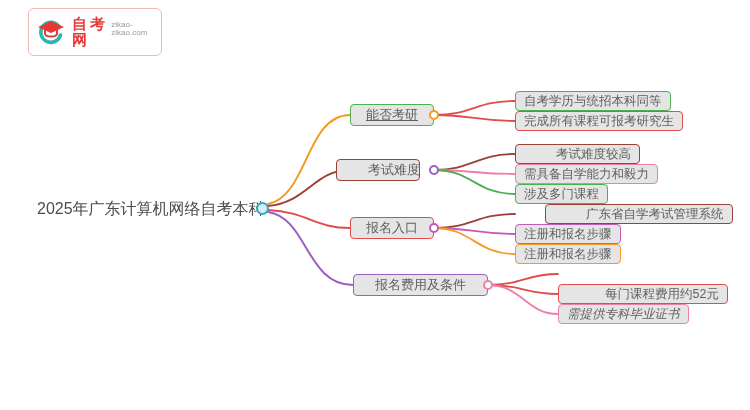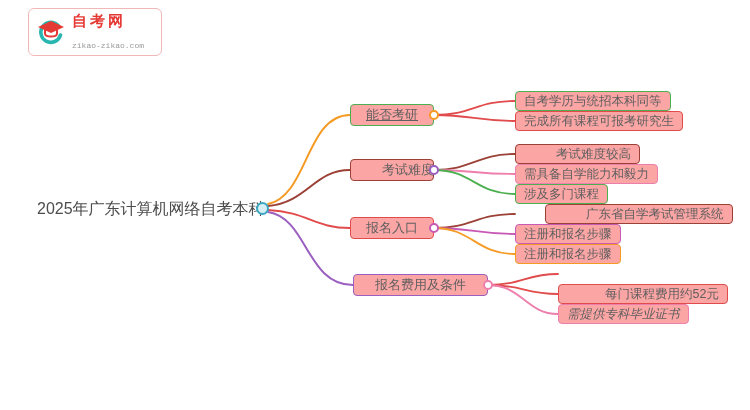--- a/index.html
+++ b/index.html
@@ -2,26 +2,26 @@
 <html><head>
 <meta charset="utf-8">
 <style>
   html,body{margin:0;padding:0;background:#ffffff;font-family:"Liberation Sans","DejaVu Sans",sans-serif;}
   .canvas{position:relative;width:750px;height:410px;background:#ffffff;overflow:hidden;}
   svg.lines{position:absolute;left:0;top:0;width:750px;height:410px;pointer-events:none;}
 
   
   .logo-box{position:absolute;left:28px;top:8px;width:134px;height:48px;border:1px solid #f2b8b8;border-radius:6px;
             display:flex;align-items:center;gap:7px;padding:0 8px;box-sizing:border-box;background:#fff;}
-  .logo-text{display:flex;flex-direction:column;line-height:1.1;}
+  .logo-text{display:flex;flex-direction:row;line-height:1.1;}
   .logo-title{color:#e53935;font-weight:bold;font-size:15px;letter-spacing:3px;}
-  .logo-sub{color:#9a9a9a;font-size:8px;margin-top:13px;font-family:Liberation Mono, monospace;}
+  .logo-sub{color:#9a9a9a;font-size:8px;margin-top:5px;}
 
   
-  .node{position:absolute;box-sizing:border-box;background:#fca5a5;border:1.6px solid #999;border-radius:4px;
+  .node{position:absolute;box-sizing:border-box;background:#e5e5e5;border:1.6px solid #999;border-radius:4px;
         color:#5f5f5f;font-size:12.5px;white-space:nowrap;display:flex;align-items:center;padding:0 8px;}
   .branch{height:22px;justify-content:center;font-size:13px;}
   .child{height:20px;}
   .root-label{position:absolute;left:37px;top:199px;font-size:16px;color:#4d4d4d;white-space:nowrap;}
 
   .bc-green{border-color:#4caf50;}
   .bc-red{border-color:#e14b4b;}
   .bc-maroon{border-color:#9b4136;padding-left:40px;}
   .bc-pink{border-color:#ee7fad;}
   .bc-magenta{border-color:#c75ab5;}
@@ -75,21 +75,21 @@
     <span class="logo-text">
       <span class="logo-title">自考网</span>
       <span class="logo-sub">zikao-zikao.com</span>
     </span>
   </div>
 
   <div class="root-label">2025年广东计算机网络自考本科</div>
   <div class="dot dot-center" style="left:256px;top:202px;"></div>
 
   <div class="node branch bc-green" style="left:350px;top:104px;width:84px;text-decoration:underline;">能否考研</div>
-  <div class="node branch bc-maroon" style="left:350px;top:159px;width:84px;">考试难度</div>
+  <div class="node branch bc-maroon" style="left:336px;top:159px;width:84px;">考试难度</div>
   <div class="node branch bc-red" style="left:350px;top:217px;width:84px;">报名入口</div>
   <div class="node branch bc-purple" style="left:353px;top:274px;width:135px;">报名费用及条件</div>
 
   <div class="dot dot-orange" style="left:429px;top:110px;"></div>
   <div class="dot dot-purple" style="left:429px;top:165px;"></div>
   <div class="dot dot-magenta" style="left:429px;top:223px;"></div>
   <div class="dot dot-pink" style="left:483px;top:280px;"></div>
 
   <div class="node child bc-green" style="left:515px;top:91px;">自考学历与统招本科同等</div>
   <div class="node child bc-red" style="left:515px;top:111px;">完成所有课程可报考研究生</div>

